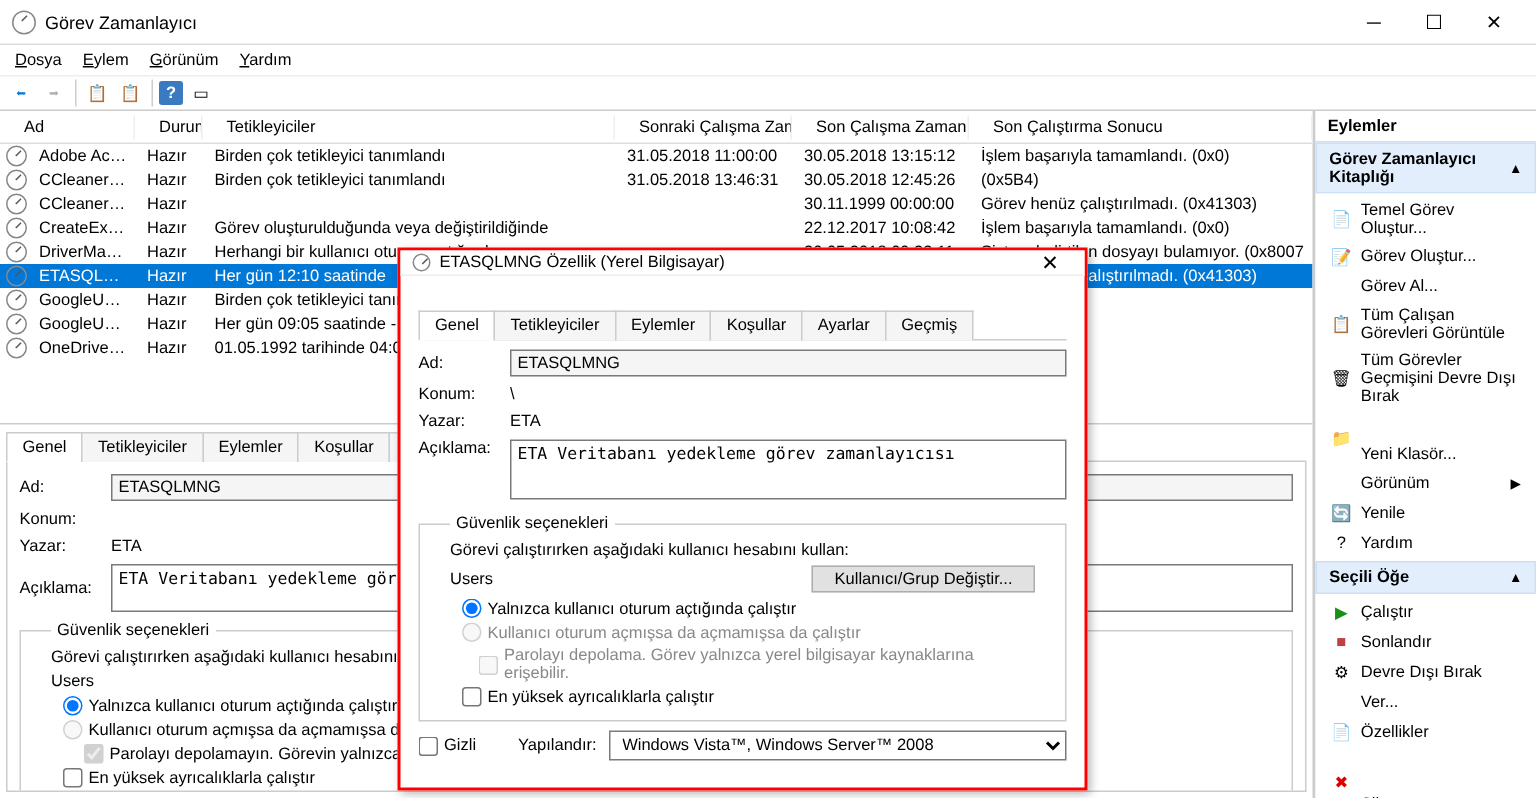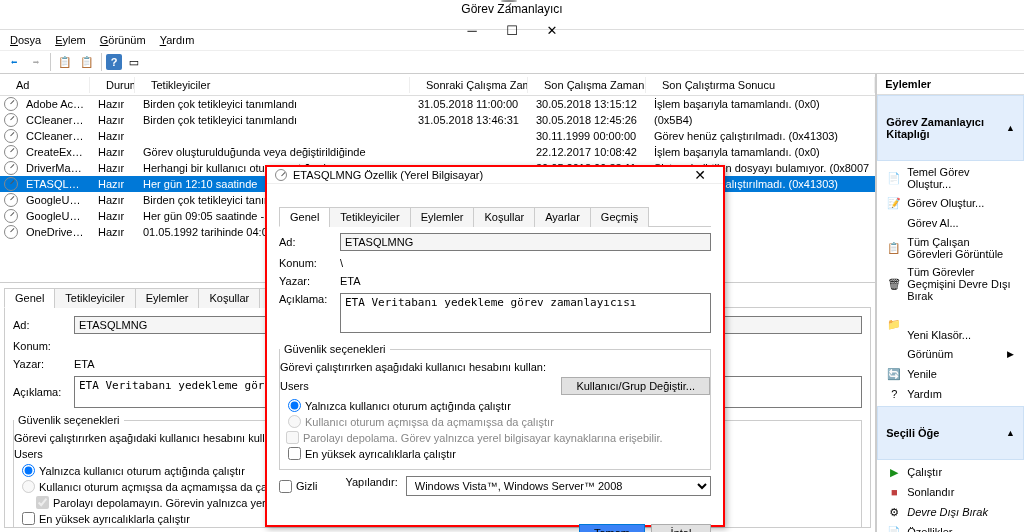--- a/index.html
+++ b/index.html
@@ -1,17 +1,17 @@
 <!DOCTYPE html>
 <html><head>
 <meta charset="utf-8">
 <style>
 * { box-sizing: border-box; margin: 0; padding: 0; }
 body { font-family: "Segoe UI", Tahoma, sans-serif; font-size: 11px; background: #fff; color: #000; width: 1024px; height: 532px; overflow: hidden; position: relative; }
-.titlebar { height: 30px; display: flex; align-items: center; padding: 0 8px; border-bottom: 1px solid #ddd; flex-direction: column; }
+.titlebar { height: 30px; display: flex; align-items: center; padding: 0 8px; border-bottom: 1px solid #ddd; }
 .titlebar .icon-ts { width: 16px; height: 16px; margin-right: 6px; }
 .titlebar .title { flex: 1; font-size: 12px; }
 .titlebar .win-btns { display: flex; }
 .titlebar .win-btn { width: 40px; height: 28px; display: flex; align-items: center; justify-content: center; font-size: 13px; }
 .menubar { height: 20px; display: flex; align-items: center; padding: 0 4px; gap: 2px; }
 .menubar .menu-item { padding: 2px 6px; }
 .menubar .menu-item:first-letter { text-decoration: underline; }
 .toolbar { height: 24px; display: flex; align-items: center; padding: 0 4px; gap: 2px; border-top: 1px solid #eee; border-bottom: 1px solid #ccc; }
 .toolbar .tb-btn { width: 20px; height: 20px; display: flex; align-items: center; justify-content: center; }
 .toolbar .sep { width: 1px; height: 18px; background: #ccc; margin: 0 2px; }
@@ -32,26 +32,26 @@
 .task-row.selected { background: #0078d7; color: #fff; }
 .detail-pane { height: 250px; border-top: 1px solid #ccc; display: flex; flex-direction: column; padding: 4px; }
 .detail-tabs { display: flex; border-bottom: 1px solid #ccc; }
 .detail-tabs .tab { padding: 3px 10px; border: 1px solid #ccc; border-bottom: none; margin-right: -1px; background: #f5f5f5; position: relative; top: 1px; }
 .detail-tabs .tab.active { background: #fff; border-bottom: 1px solid #fff; }
 .detail-body { border: 1px solid #ccc; border-top: none; padding: 8px; flex: 1; overflow: hidden; }
 .form-row { display: flex; align-items: center; margin-bottom: 6px; gap: 6px; }
 .form-row label { width: 55px; }
 .form-row input[type="text"], .form-row .txt-box { flex: 1; border: 1px solid #7a7a7a; padding: 1px 4px; height: 18px; font-size: 11px; }
 .form-row textarea { flex: 1; border: 1px solid #7a7a7a; padding: 2px 4px; height: 32px; font-size: 11px; resize: none; }
-fieldset { border: 1px solid #ccc; padding: 6px 0; margin-top: 4px; }
+fieldset { border: 1px solid #ccc; padding: 6px 20px; margin-top: 4px; }
 fieldset legend { font-size: 11px; padding: 0 4px; }
 .checkbox-row, .radio-row { display: flex; align-items: center; gap: 4px; margin: 3px 0; margin-left: 8px; font-size: 11px;}
 .actions-pane { width: 240px; background: #f5f5f5; display: flex; flex-direction: column; border-left: 1px solid #ccc; }
 .actions-pane .pane-title { padding: 4px 8px; font-weight: 600; background:#fff; border-bottom: 1px solid #ddd;}
-.actions-pane .group-header { background: #e3eefc; padding: 20px 8px; font-weight: 600; border: 1px solid #cce0f5; display:flex; justify-content:space-between; align-items:center;}
+.actions-pane .group-header { background: #e3eefc; padding: 4px 8px; font-weight: 600; border: 1px solid #cce0f5; display:flex; justify-content:space-between; align-items:center;}
 .actions-pane .group-body { padding: 2px 4px; background:#fff;}
 .action-item { display: flex; align-items: center; gap: 6px; padding: 3px 6px; }
 .action-item .ai-icon { width: 14px; height: 14px; display: flex; align-items:center; justify-content:center; font-size: 11px;}
 .dialog { position: absolute; top:165px; left: 265px; width: 460px; height: 362px; background: #fff; border: 2px solid red; box-shadow: 2px 2px 6px rgba(0,0,0,0.3); z-index: 100; display:flex; flex-direction:column;gap:16px; }
 .dialog .dlg-title { height: 28px; display:flex; align-items:center; padding: 0 8px; background: #fff; border-bottom:1px solid #eee;}
 .dialog .dlg-title .dlg-name { flex:1; font-size:11px;}
 .dialog .dlg-close { width:30px; text-align:center; font-size:14px;}
 .dialog .dlg-body {flex:1; padding: 6px 12px; display:flex; flex-direction:column;}
 .dialog .dlg-tabs { display:flex; border-bottom:1px solid #ccc; margin-bottom:6px;}
 .dialog .dlg-tabs .tab { padding:3px 10px; border:1px solid #ccc; border-bottom:none; margin-right:-1px; background:#f5f5f5; position:relative; top:1px; font-size:11px;}
@@ -298,21 +298,25 @@
         <div class="action-item">
           <span class="ai-icon" style="color:#1a8f1a">▶</span>
           <span style="flex:1;">Çalıştır</span>
         </div>
         <div class="action-item">
           <span class="ai-icon" style="color:#c04040">■</span>
           <span style="flex:1;">Sonlandır</span>
         </div>
         <div class="action-item">
           <span class="ai-icon" style="">⚙</span>
-          <span style="flex:1;font-style:italic;">Devre Dışı Bırak</span>
+          <span style="flex:1;">Devre Dışı Bırak</span>
+        </div>
+        <div class="action-item">
+          <span class="ai-icon" style=""></span>
+          <span style="flex:1;">Ver...</span>
         </div>
         <div class="action-item">
           <span class="ai-icon" style="">📄</span>
           <span style="flex:1;">Özellikler</span>
         </div>
         <div class="action-item">
           <span class="ai-icon" style="color:#d00">✖</span>
           <span style="flex:1;margin-top:29px;">Sil</span>
         </div>
         <div class="action-item">
@@ -362,30 +366,30 @@
         <button class="btn">Kullanıcı/Grup Değiştir...</button>
       </div>
       <div class="radio-row">
           <input type="radio" name="dlgr" checked="" style="">
           <span>Yalnızca kullanıcı oturum açtığında çalıştır</span>
         </div>
       <div class="radio-row">
           <input type="radio" name="dlgr" disabled="" style="">
           <span style="color:#888;">Kullanıcı oturum açmışsa da açmamışsa da çalıştır</span>
         </div>
-      <div class="checkbox-row" style="margin-left:6px;">
+      <div class="checkbox-row" style="margin-left:19px;">
           <input type="checkbox" disabled="" style="">
           <span style="color:#888;">Parolayı depolama. Görev yalnızca yerel bilgisayar kaynaklarına erişebilir.</span>
         </div>
       <div class="checkbox-row">
           <input type="checkbox" style="">
           <span>En yüksek ayrıcalıklarla çalıştır</span>
         </div>
     </fieldset>
-    <div style="display:flex;gap:8px;margin-top:6px;">
+    <div style="display:flex;align-items:center;gap:8px;margin-top:6px;">
       <div class="checkbox-row" style="margin:0;">
           <input type="checkbox" style="">
           <span>Gizli</span>
         </div>
       <label style="margin-left:20px;">Yapılandır:</label>
       <select class="select-box" style="flex:1;">
         <option>Windows Vista™, Windows Server™ 2008</option>
       </select>
     </div>
   </div>

